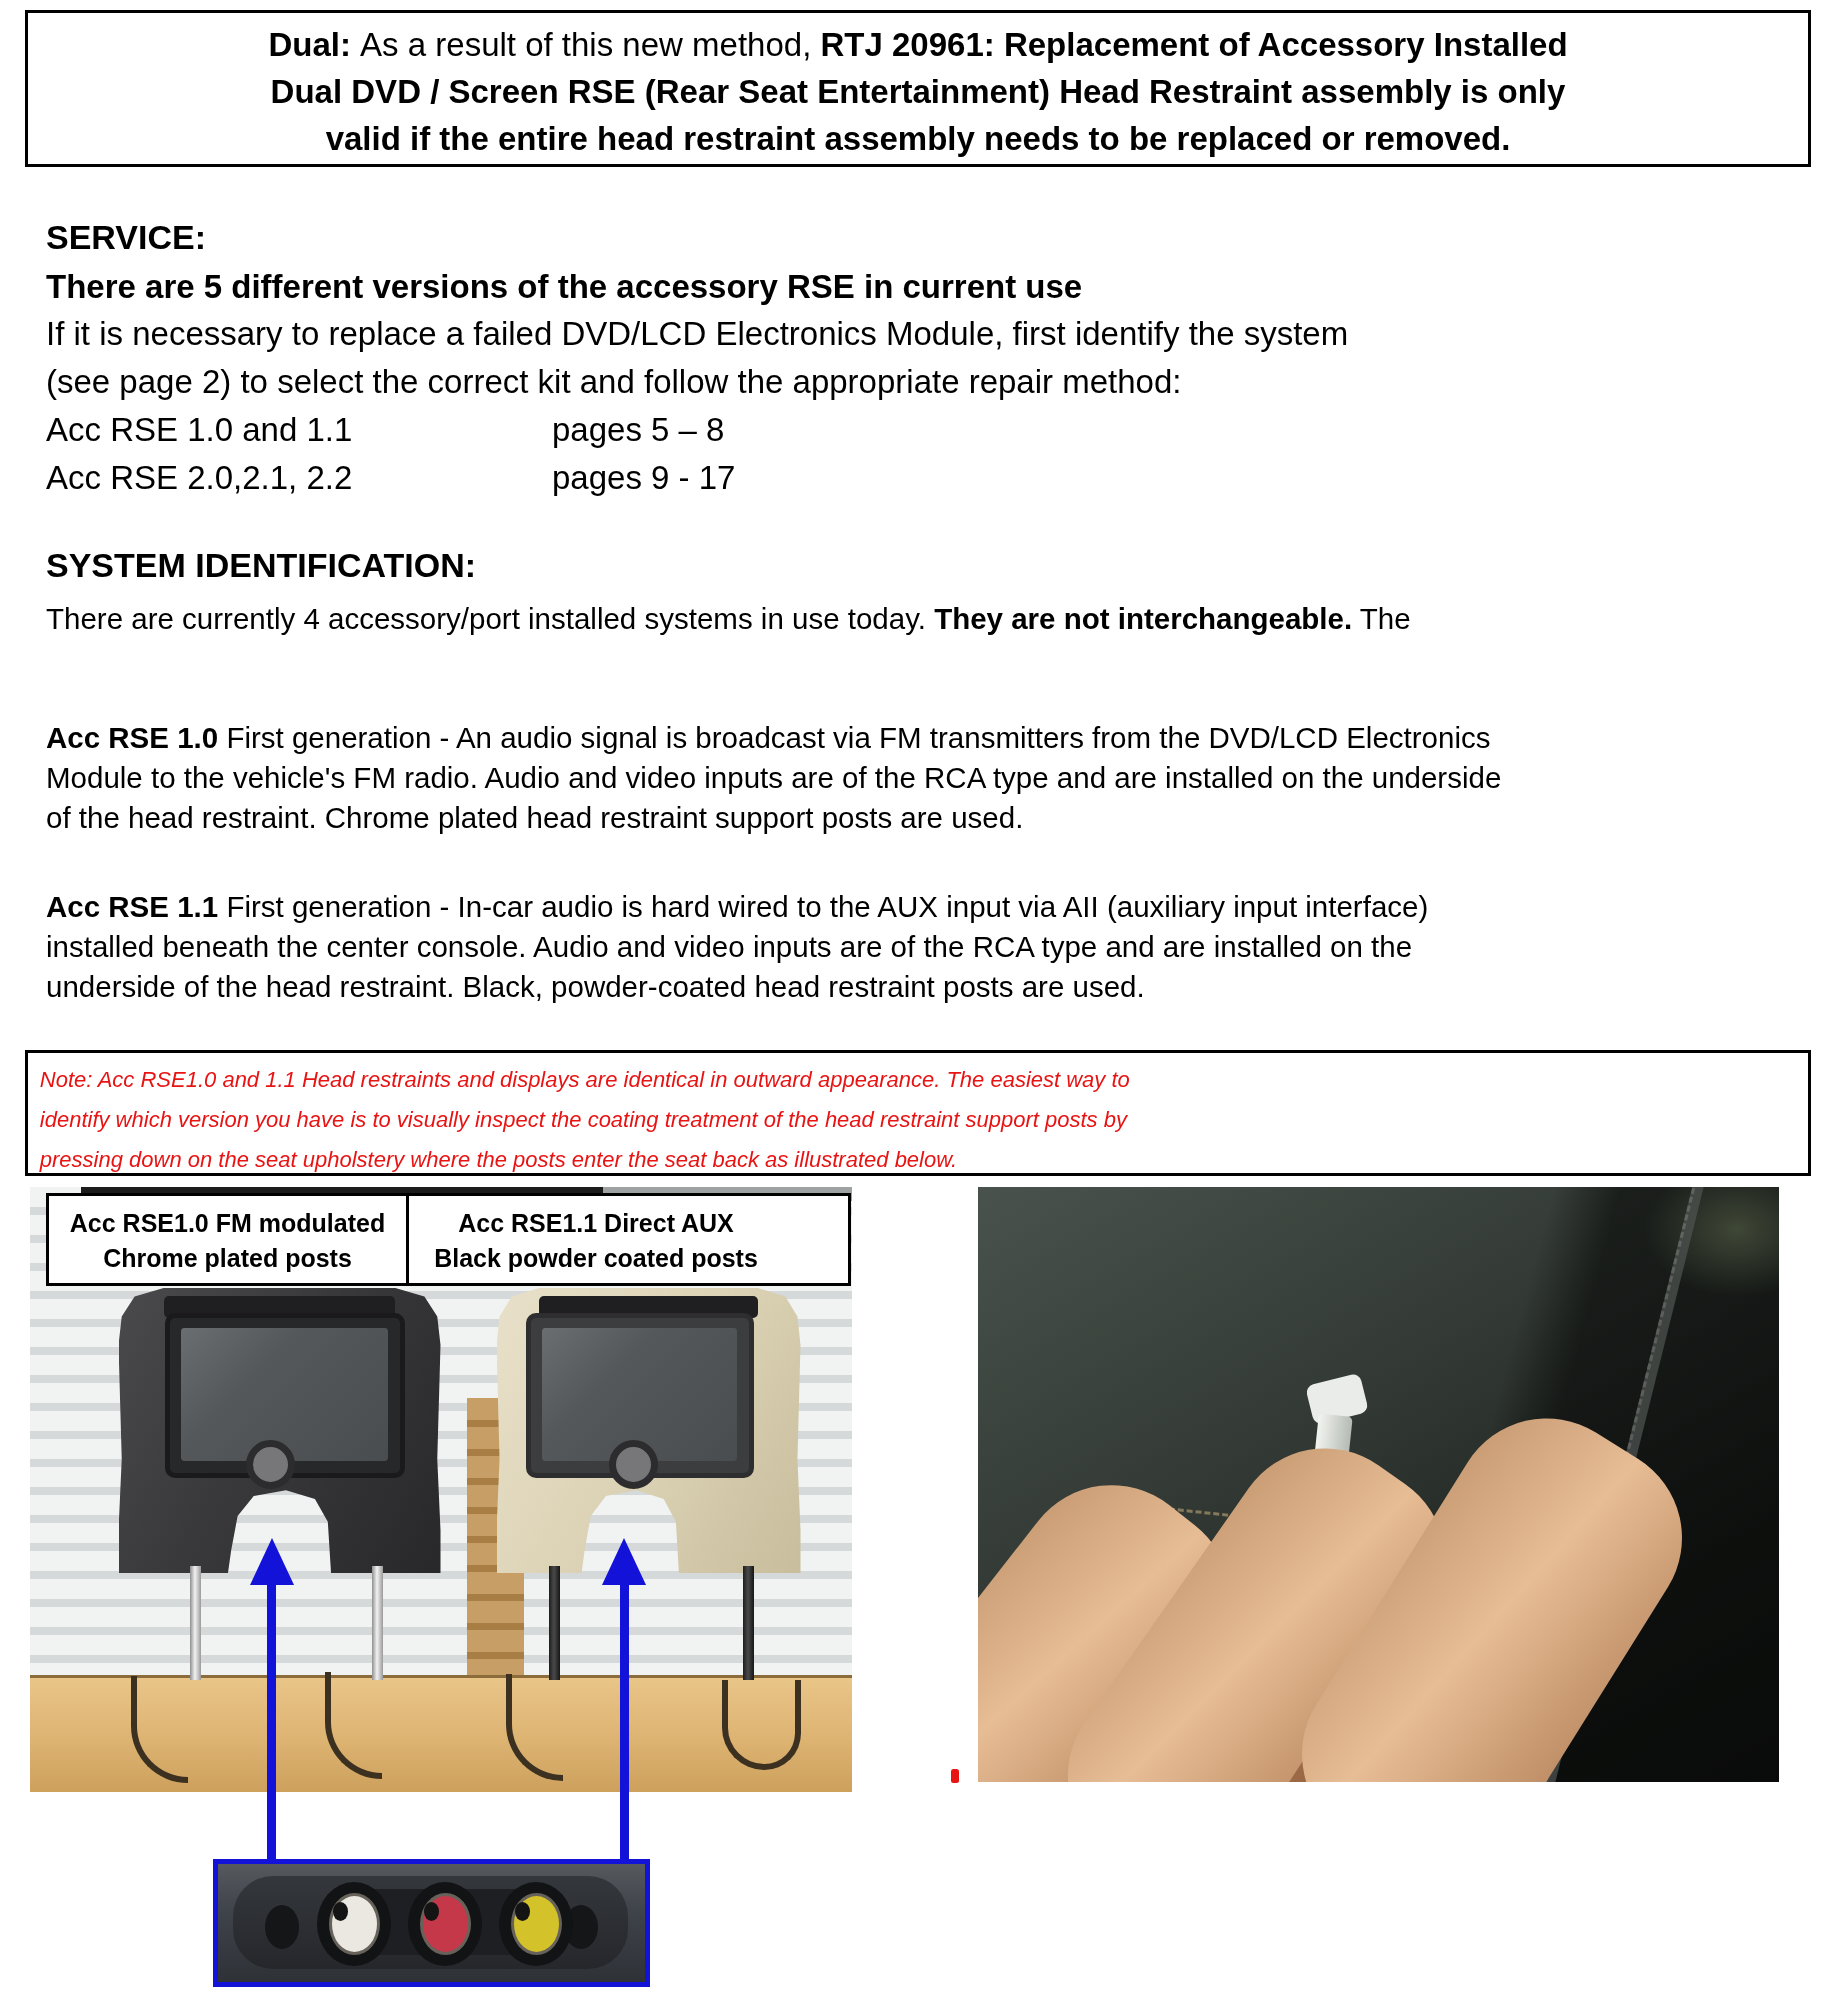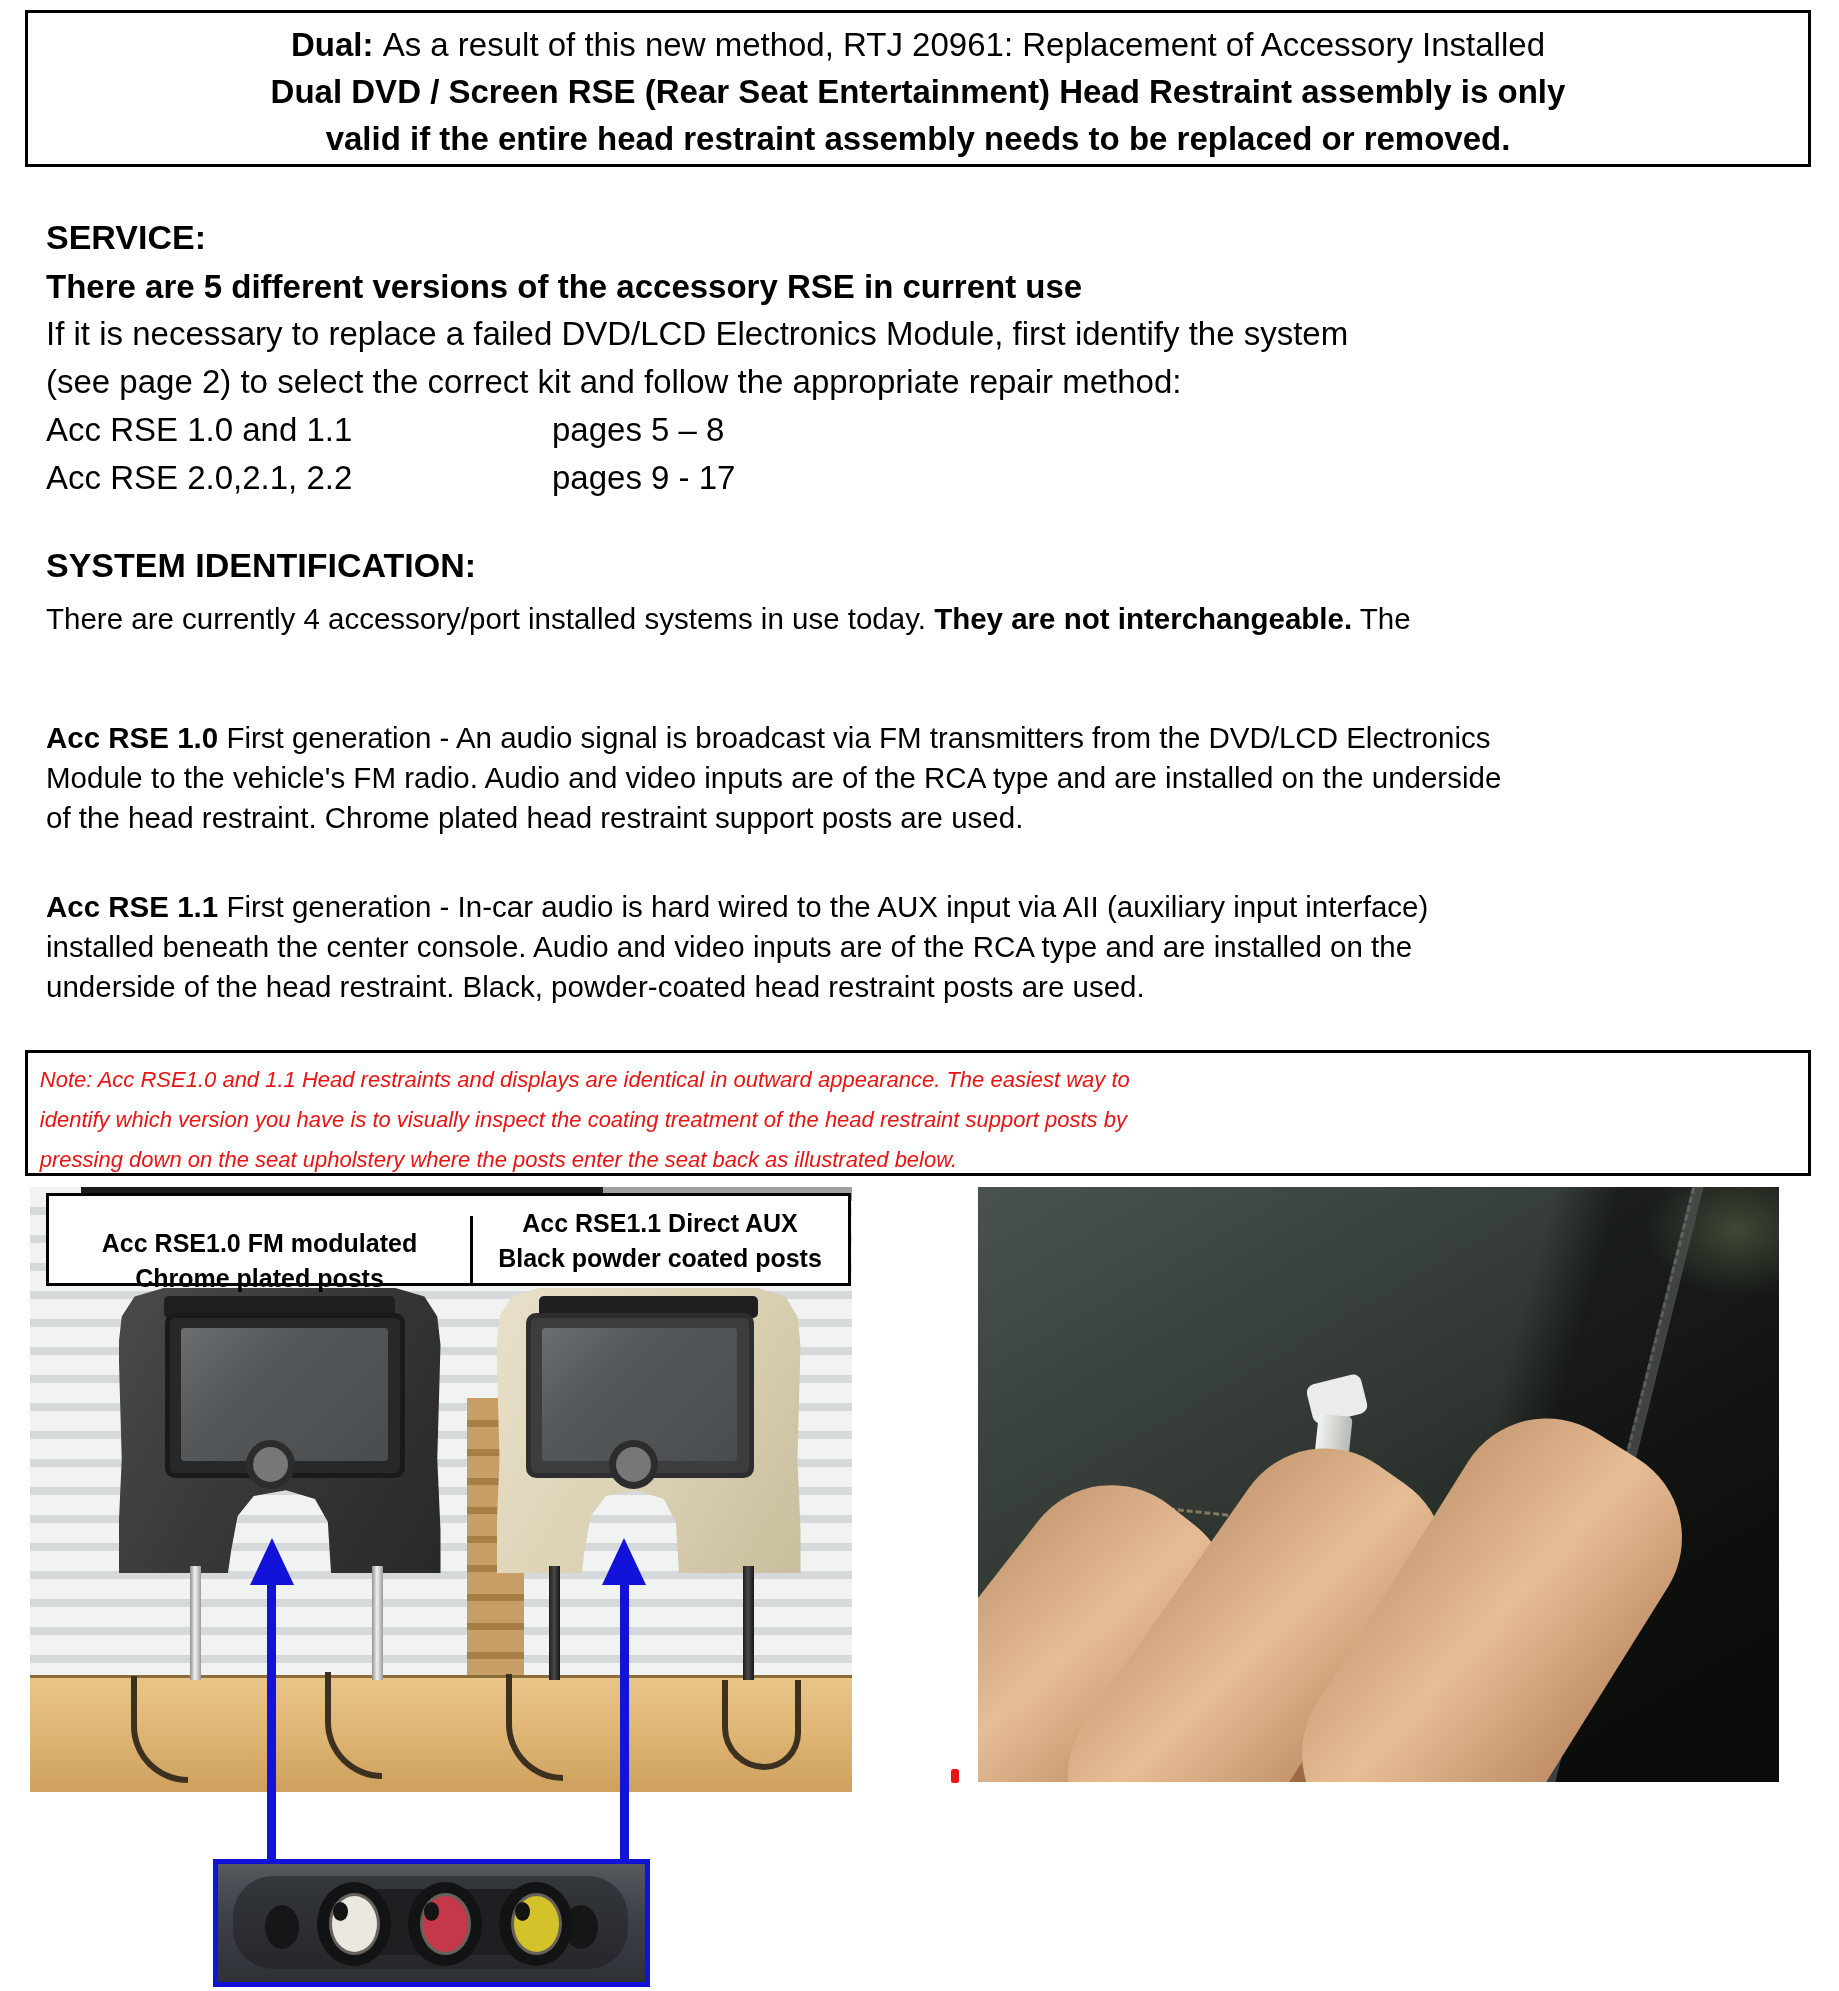--- a/index.html
+++ b/index.html
@@ -69,21 +69,21 @@
       background:linear-gradient(90deg,#f2f4f0,#b5bab4);border-radius:5px;}
   .white-clip{left:331px;top:192px;width:56px;height:40px;transform:rotate(-14deg);
       background:#e9ece8;border-radius:8.4px;}
   .stitch{left:110px;top:331px;width:363px;height:0;border-top:3.4px dashed #9a8a66;
       transform:rotate(6deg);opacity:.8;}
   
   .label-box{left:46px;top:1193px;width:805px;height:93px;border:3.4px solid #000;
       box-sizing:border-box;background:#fff;display:flex;}
   .label-cell{flex:none;text-align:center;font-weight:700;font-size:25px;line-height:35px;
       padding-top:10px;box-sizing:border-box;}
-  .lc1{width:424px;border-right:3.4px solid #000;margin-top:20px;}
+  .lc1{width:360px;border-right:3.4px solid #000;}
   .lc2{width:374px;}
   
   .arrow-shaft{width:9.3px;background:#1212d8;}
   .arrow-head{width:0;height:0;border-left:22px solid transparent;
       border-right:22px solid transparent;border-bottom:47px solid #1212d8;}
   
   .rca-box{left:213px;top:1859px;width:437px;height:128px;border:5.9px solid #1212d8;
       box-sizing:border-box;background:linear-gradient(180deg,#56595e 0%,#3f434a 40%,#2e3136 100%);}
   .rca-face{left:15px;top:11.8px;width:395px;height:93px;border-radius:40px;
       background:linear-gradient(180deg,#34373c,#25272b);}
@@ -94,21 +94,21 @@
       border:3.4px solid #66625a;box-sizing:border-box;}
   .jack-hole{position:absolute;left:16px;top:20px;width:15px;height:18.6px;border-radius:50%;background:#141414;}
   .red-dot{left:951px;top:1769px;width:8.4px;height:13.5px;background:#e81414;border-radius:2.5px;}
 </style>
 </head>
 <body>
 
 <div class="page">
 
   <div class="abs note-box">
-      <div class="tline"><span style="font-weight: 700;">Dual: </span><span>As a result of this new method, </span><span style="font-weight: 400;">RTJ 20961: Replacement of Accessory Installed</span></div>
+      <div class="tline"><span style="font-weight: 700;">Dual: </span><span>As a result of this new method, </span><span style="font-weight: 700;">RTJ 20961: Replacement of Accessory Installed</span></div>
       <div class="tline"><span style="font-weight: 700;">Dual DVD / Screen RSE (Rear Seat Entertainment) Head Restraint assembly is only</span></div>
       <div class="tline"><span style="font-weight: 700;">valid if the entire head restraint assembly needs to be replaced or removed.</span></div>
     </div>
 
   <div class="abs h-bold" style="left:46px;top:218px;">SERVICE:</div>
   <div class="abs body-lg" style="left:46px;top:268px;font-weight:700;">There are 5 different versions of the accessory RSE in current use</div>
   <div class="abs body-lg" style="left:46px;top:315px;">If it is necessary to replace a failed DVD/LCD Electronics Module, first identify the system</div>
   <div class="abs body-lg" style="left:46px;top:363px;">(see page 2) to select the correct kit and follow the appropriate repair method:</div>
   <div class="abs ver-row" style="left:46px;top:411px;">
     <span class="ver-label">Acc RSE 1.0 and 1.1</span>

